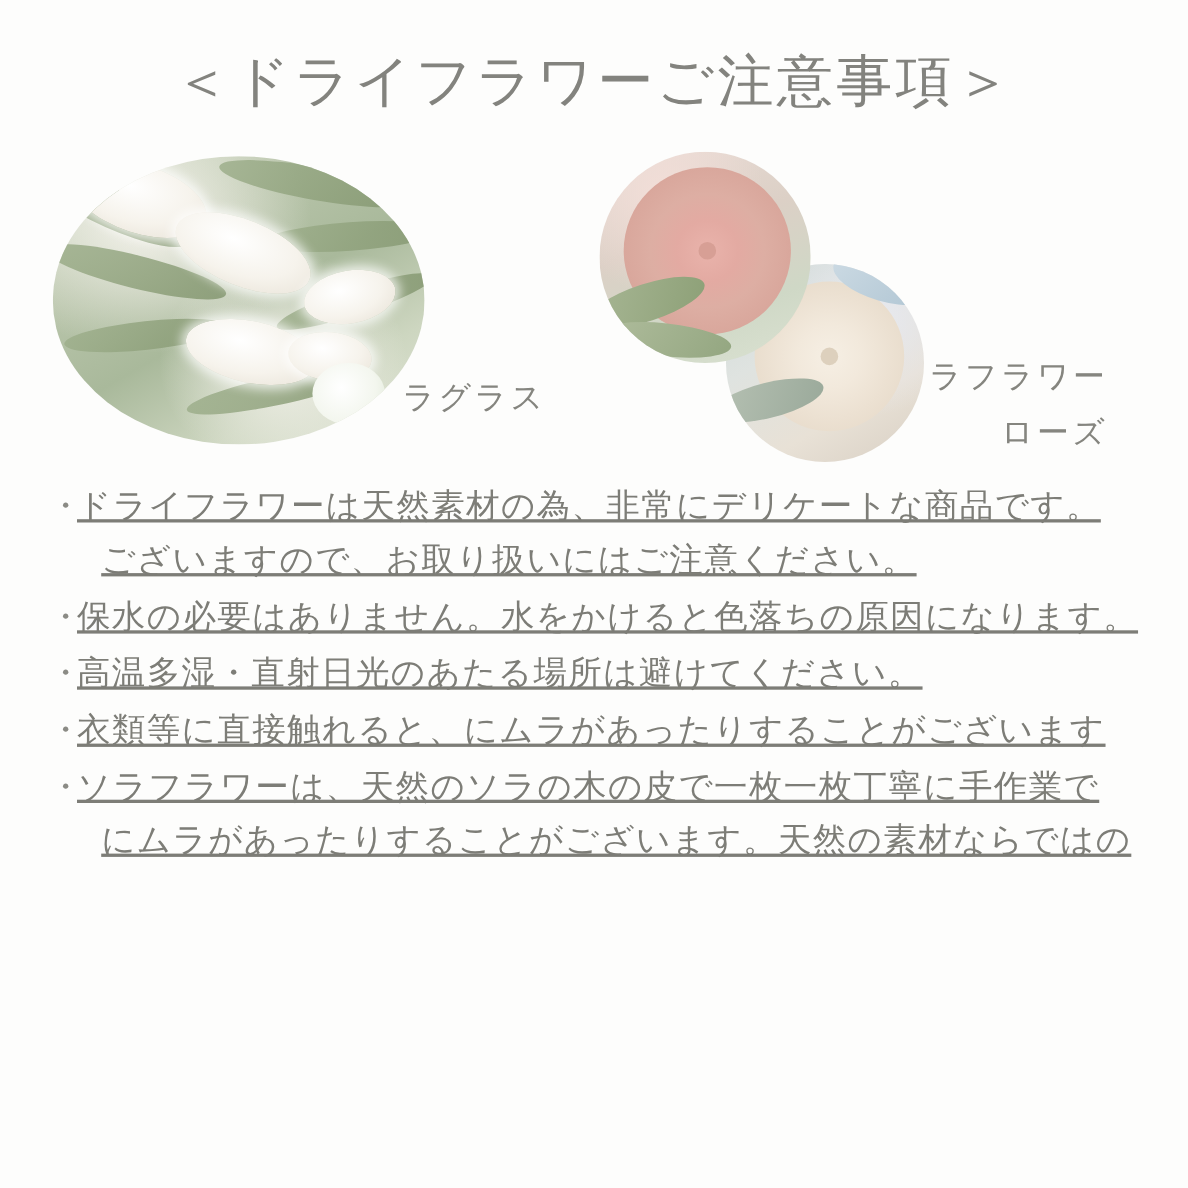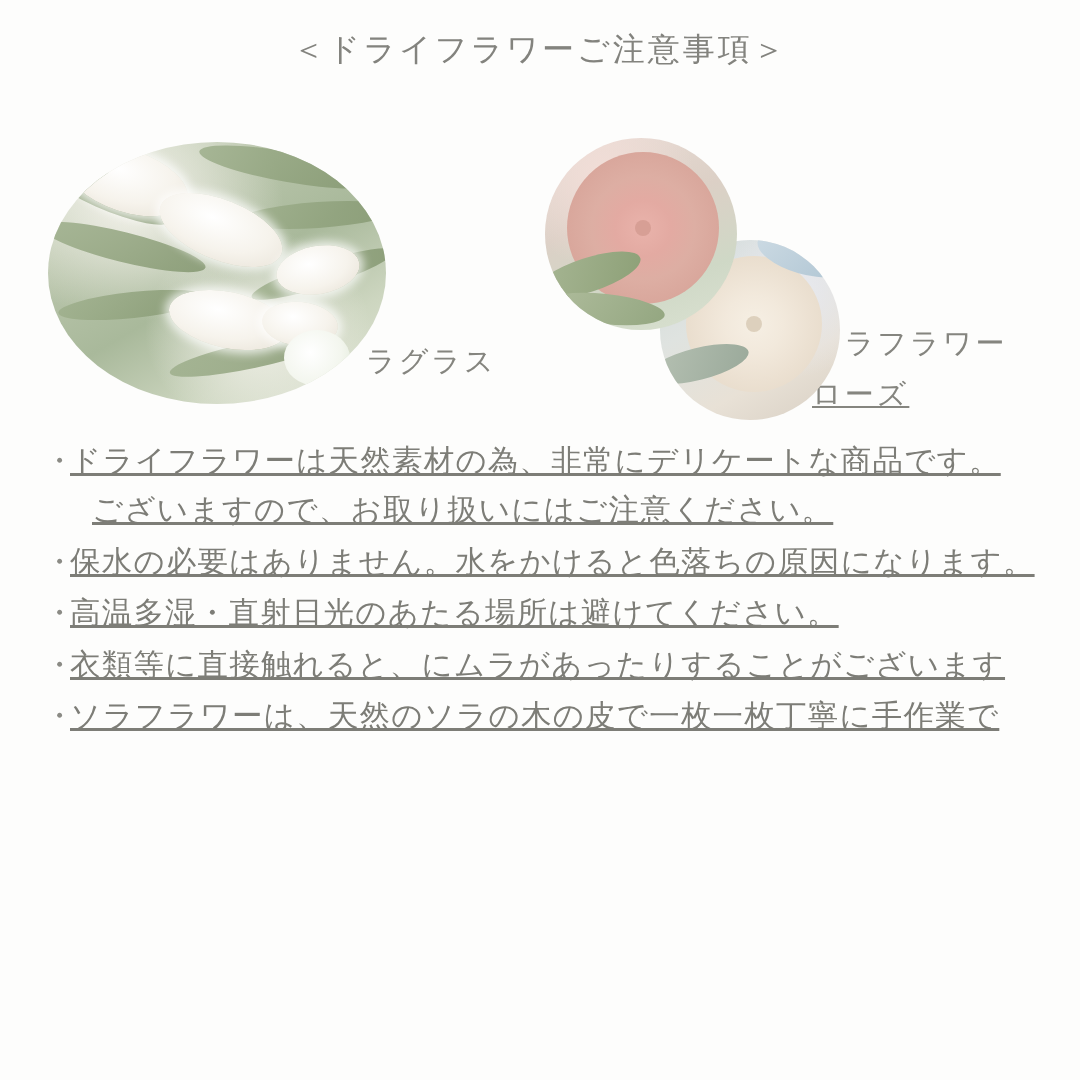--- a/index.html
+++ b/index.html
@@ -18,25 +18,25 @@
   .page {
     position: relative;
     width: 1080px;
     height: 1080px;
     box-sizing: border-box;
   }
 
   
   .title {
     position: absolute;
-    top: 28px;
+    top: 40px;
     left: 0;
     width: 1080px;
     text-align: center;
-    font-size: 32px;
+    font-size: 51px;
     letter-spacing: 3px;
     color: #83837e;
     font-weight: 400;
     white-space: nowrap;
   }
 
   
   .photos {
     position: absolute;
     top: 132px;
@@ -121,22 +121,21 @@
     top: 210px;
   }
   .label-sola {
     left: 812px;
     top: 186px;
     text-align: right;
     line-height: 1.75;
   }
   .label-sola .line2 {
     display: block;
-    text-align: left;
-    text-decoration: underline;
+    text-align: right;
   }
 
   
   .notes {
     position: absolute;
     left: 44px;
     top: 436px;
     width: 1000px;
   }
   .note {
@@ -243,17 +242,18 @@
       <span class="bullet">・</span>
       <span class="note-text">
         <span>衣類等に直接触れると、にムラがあったりすることがございます</span>
       </span>
     </div>
 
     <div class="note">
       <span class="bullet">・</span>
       <span class="note-text">
         <span>ソラフラワーは、天然のソラの木の皮で一枚一枚丁寧に手作業で</span>
+        <span class="cont">にムラがあったりすることがございます。天然の素材ならではの</span>
       </span>
     </div>
 
   </div>
 </div>
 
 </body></html>

